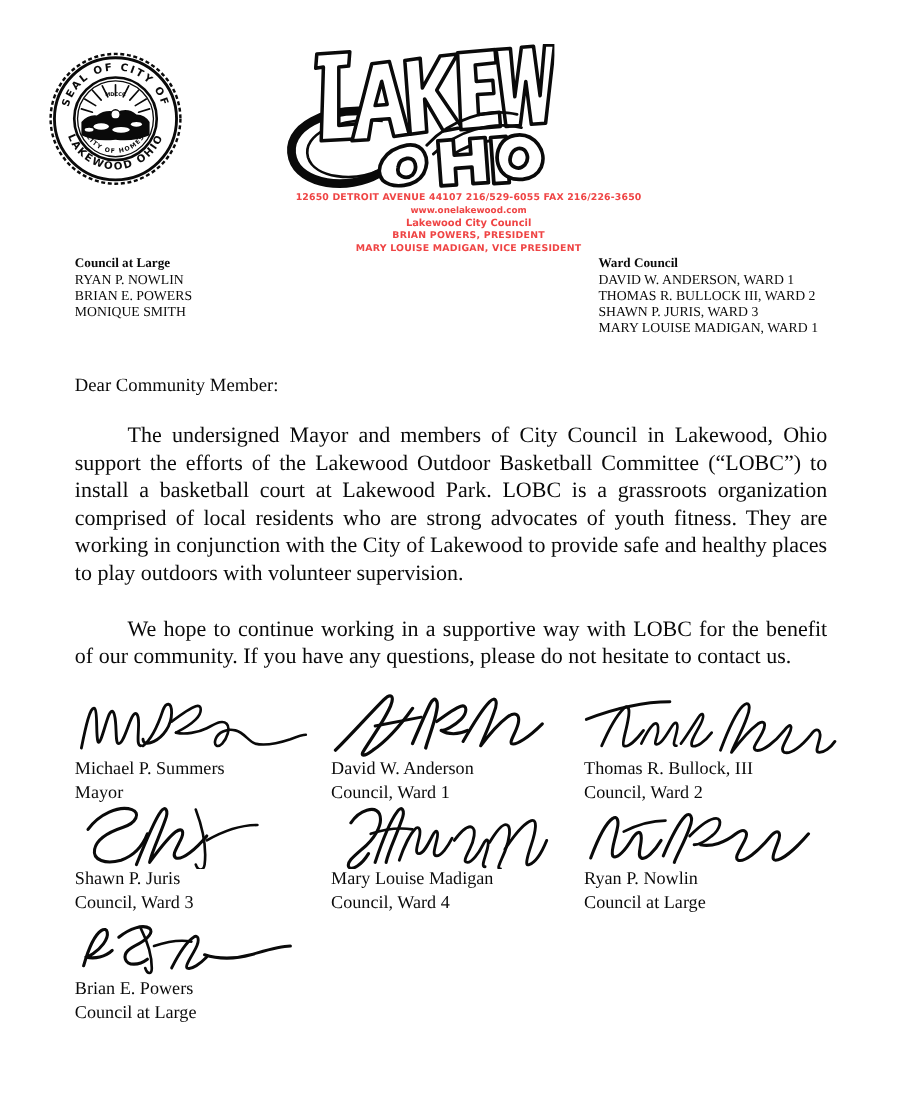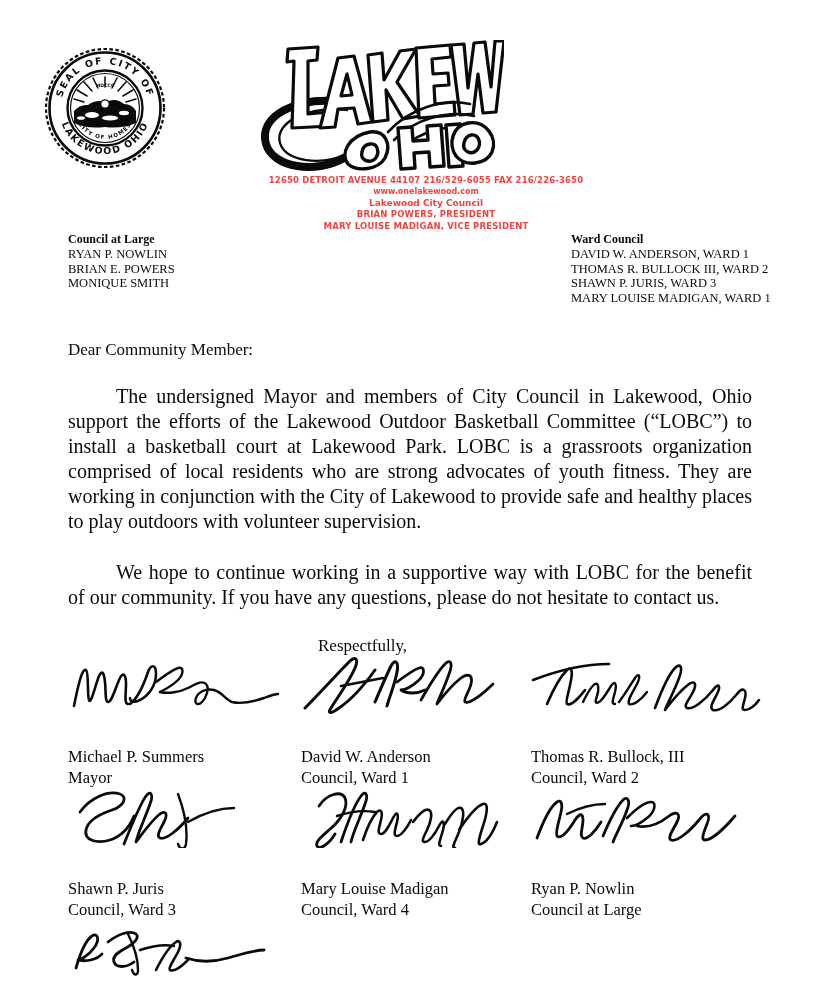--- a/index.html
+++ b/index.html
@@ -82,21 +82,21 @@
     position: relative;
     height: 78px;
   }
   .roster {
     position: absolute;
     top: 0;
     font-size: 12.5px;
     line-height: 14.5px;
   }
   .roster-left  { left: 68px; }
-  .roster-right { left: 571px; }
+  .roster-right { left: 544px; }
   .roster-head {
     font-weight: bold;
     font-size: 12px;
     line-height: 15px;
   }
   .roster-name {
     white-space: nowrap;
   }
 
   
@@ -160,21 +160,20 @@
   }
   .sig-mark svg {
     position: absolute;
     left: 0;
     bottom: -2px;
   }
   .sig-name {
     font-size: 16.5px;
     line-height: 21px;
     white-space: nowrap;
-    margin-top: 32px;
   }
   .sig-title {
     font-size: 16.5px;
     line-height: 21px;
     white-space: nowrap;
   }
 </style>
 </head>
 <body>
 
@@ -297,23 +296,20 @@
   </div>
 
 
   <div class="salutation">Dear Community Member:</div>
 
   <div class="body-col">
     <p class="para">The undersigned Mayor and members of City Council in Lakewood, Ohio support the efforts of the Lakewood Outdoor Basketball Committee (“LOBC”) to install a basketball court at Lakewood Park.  LOBC is a grassroots organization comprised of local residents who are strong advocates of youth fitness.  They are working in conjunction with the City of Lakewood to provide safe and healthy places to play outdoors with volunteer supervision.</p>
     <p class="para">We hope to continue working in a supportive way with LOBC for the benefit of our community.  If you have any questions, please do not hesitate to contact us.</p>
   </div>
 
-  <div class="closing">
-    <span class="closing-text">Respectfully,</span>
-  </div>
 
   <div class="sig-grid">
 
     <div class="sig-row">
 
       <div class="sig-cell c1">
         <div class="sig-mark">
           <svg width="215" height="56" viewBox="0 0 215 56" xmlns="http://www.w3.org/2000/svg">
             <g fill="none" stroke="#0a0a0a" stroke-linecap="round" stroke-linejoin="round">
               <path d="M6,46 C10,26 14,8 18,10 C21,12 19,34 21,40 C23,45 27,26 31,16

